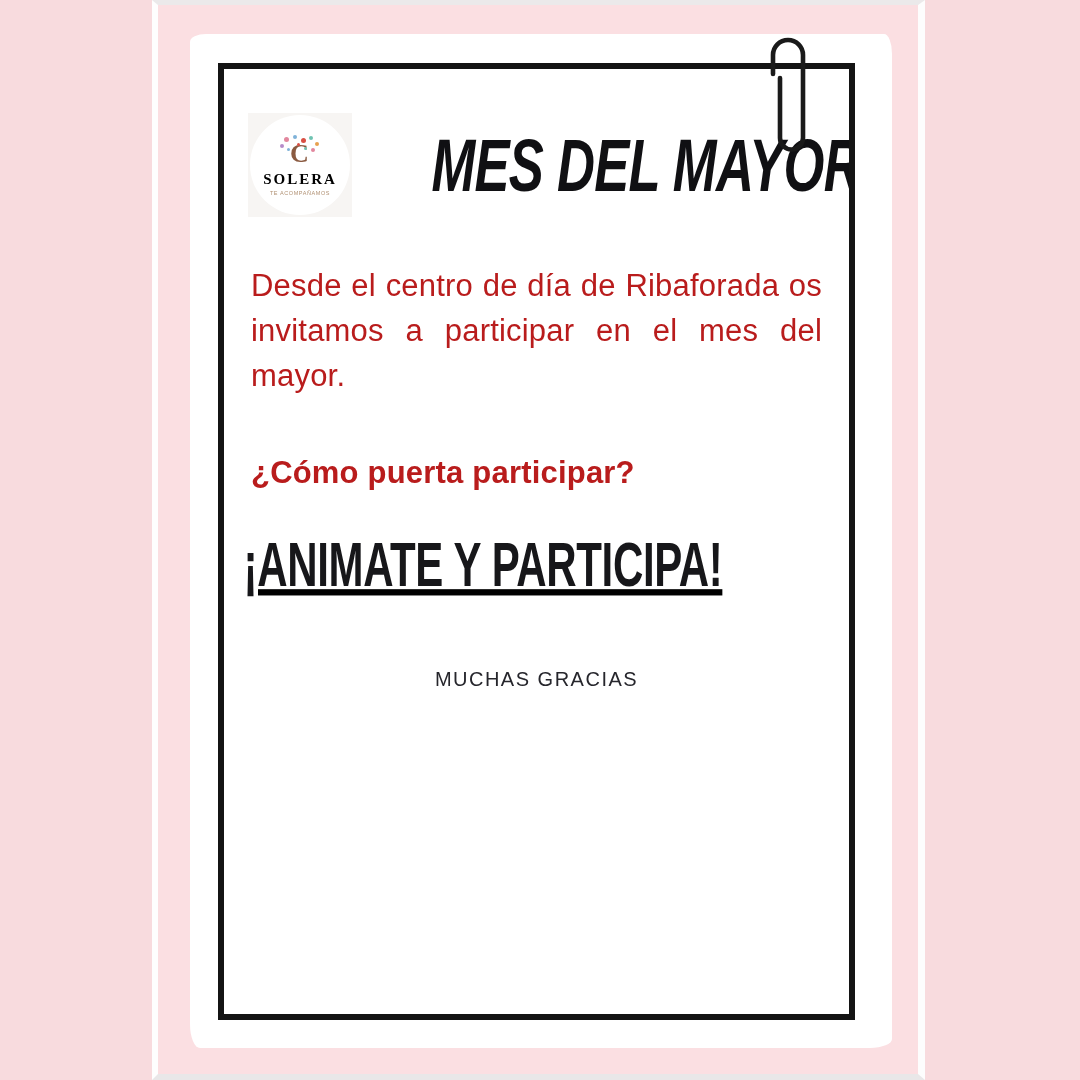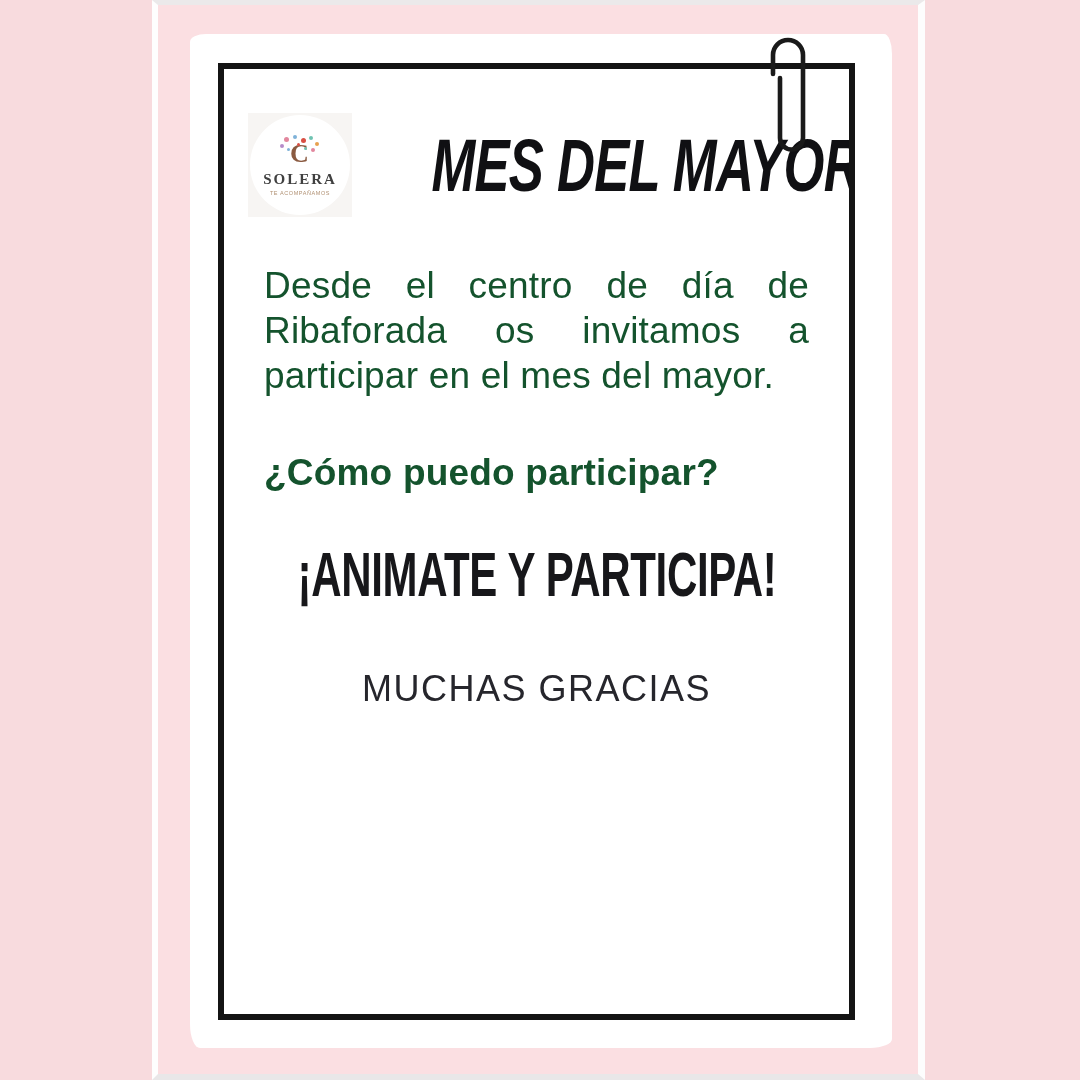--- a/index.html
+++ b/index.html
@@ -63,53 +63,53 @@
   .dot:nth-child(4){width:5px;height:5px;background:#d94f43;left:31px;top:3px;}
   .dot:nth-child(5){width:4px;height:4px;background:#6fc3b2;left:39px;top:1px;}
   .dot:nth-child(6){width:4px;height:4px;background:#e8a14f;left:45px;top:7px;}
   .dot:nth-child(7){width:4px;height:4px;background:#b58cc9;left:10px;top:9px;}
   .dot:nth-child(8){width:4px;height:4px;background:#e2879e;left:41px;top:13px;}
   .dot:nth-child(9){width:3px;height:3px;background:#7fb2d8;left:17px;top:13px;}
   .dot:nth-child(10){width:3px;height:3px;background:#d94f43;left:27px;top:8px;}
   .dot:nth-child(11){width:3px;height:3px;background:#6fc3b2;left:34px;top:12px;}
   .logo-brand{
     font-family:"Liberation Serif", serif;
-    font-size:15px;letter-spacing:2px;color:#404040;font-weight:bold;
+    font-size:15px;letter-spacing:2px;color:#000000;font-weight:bold;
     margin-top:2px;
   }
   .logo-tagline{
     font-size:5.5px;letter-spacing:0.6px;color:#b19173;margin-top:2px;
   }
   .title-wrap{
     flex:1;display:flex;justify-content:center;align-items:center;font-style:italic;
   }
   .title{
     font-size:72px;font-weight:700;color:#101013;
     letter-spacing:-1px;white-space:nowrap;
     transform:scale(0.73,1.04);
   }
   .body{
-    margin:16px;
-    font-size:37px;line-height:45px;color:#14532d;
+    margin:3px;
+    font-size:31px;line-height:45px;color:#b91c1c;
     text-align:justify;letter-spacing:0.2px;
   }
   .para1{margin-top:46px;}
   .heading{margin-top:52px;font-weight:700;text-align:left;}
   .cta-wrap{
-    margin-top:46px;height:66px;
-    display:flex;justify-content:center;align-items:center;
+    margin-top:36px;height:66px;
+    display:flex;justify-content:flex-end;align-items:center;text-decoration:underline;
   }
   .cta{
     font-size:60px;font-weight:700;color:#17171a;
     letter-spacing:-0.5px;white-space:nowrap;
     transform:scale(0.70,1.05);
   }
   .thanks{
     margin:62px 0 0 0;
-    font-size:36px;line-height:40px;color:#26262c;
+    font-size:20px;line-height:40px;color:#26262c;
     text-align:center;letter-spacing:1.5px;
   }
   .paperclip{
     position:absolute;left:770px;top:36px;
   }
 </style>
 </head>
 <body>
 
 <div class="canvas">
@@ -140,21 +140,21 @@
           <div class="logo-tagline">TE ACOMPAÑAMOS</div>
         </div>
       </div>
       <div class="title-wrap">
         <span class="title">MES DEL MAYOR</span>
       </div>
     </div>
 
     <p class="body para1">Desde el centro de día de Ribaforada os invitamos a participar en el mes del mayor.</p>
 
-    <p class="body heading">¿Cómo puedo participar?</p>
+    <p class="body heading">¿Cómo puerta participar?</p>
 
 
 
     <div class="cta-wrap">
       <span class="cta">¡ANIMATE Y PARTICIPA!</span>
     </div>
 
     <p class="thanks">MUCHAS GRACIAS</p>
 
   </div>

